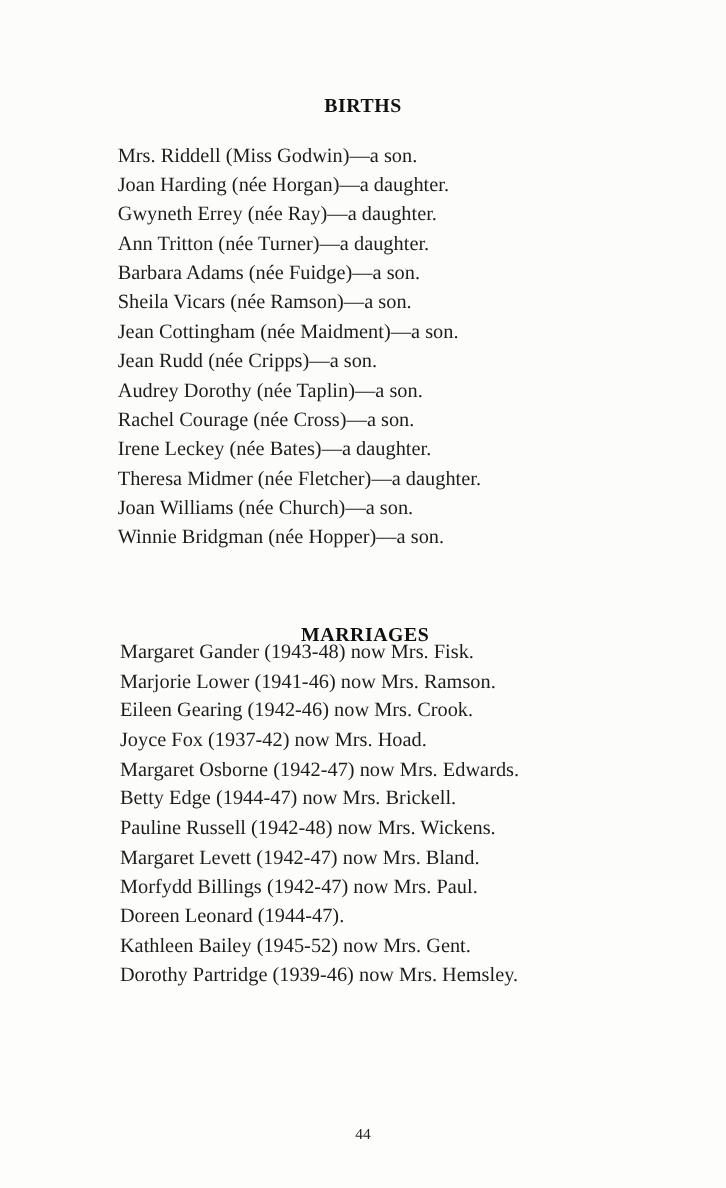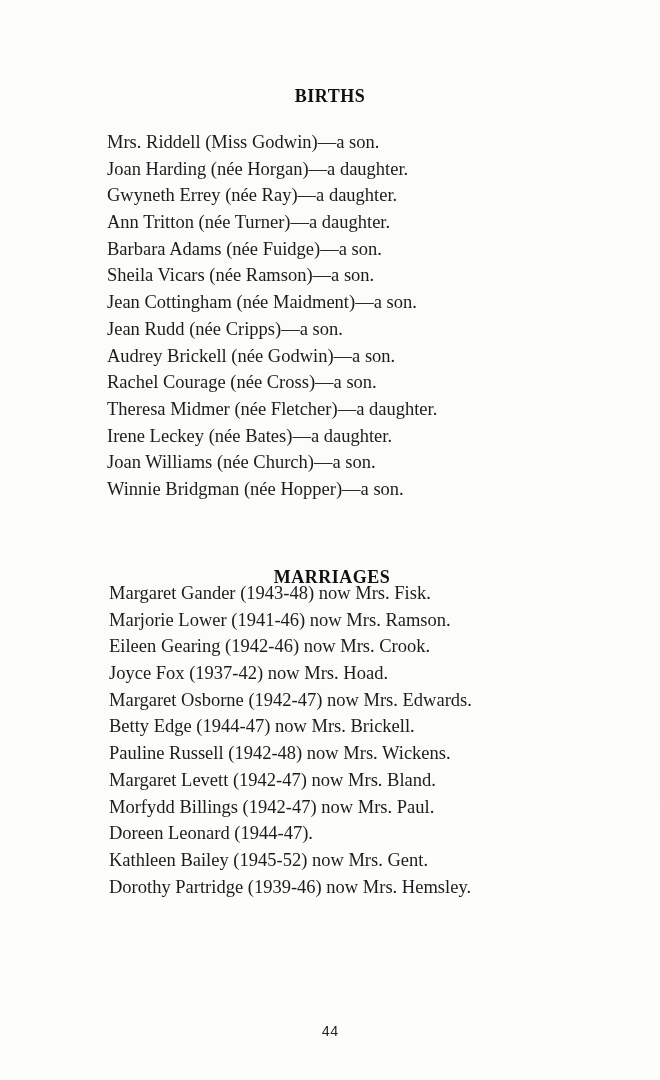--- a/index.html
+++ b/index.html
@@ -49,44 +49,44 @@
       white-space: nowrap;
     }
     .births-list { left: 94px; top: 116px; }
     .marriages-list { left: 96px; top: 567px; }
     .page-number {
       position: absolute;
       top: 1024px;
       left: 0;
       width: 660px;
       text-align: center;
-      font-family: Liberation Mono, monospace;
+      font-family: Liberation Serif, serif;
       font-size: 14px;
       color: #222;
     }
   </style>
 </head>
 <body>
 
 <div class="page">
 
   <div class="section-title births-title">BIRTHS</div>
   <ul class="list births-list">
     <li>Mrs. Riddell (Miss Godwin)—a son.</li>
     <li>Joan Harding (née Horgan)—a daughter.</li>
     <li>Gwyneth Errey (née Ray)—a daughter.</li>
     <li>Ann Tritton (née Turner)—a daughter.</li>
     <li>Barbara Adams (née Fuidge)—a son.</li>
     <li>Sheila Vicars (née Ramson)—a son.</li>
     <li>Jean Cottingham (née Maidment)—a son.</li>
     <li>Jean Rudd (née Cripps)—a son.</li>
-    <li>Audrey Brickell (née Godwin)—a son.</li>
+    <li>Audrey Dorothy (née Taplin)—a son.</li>
     <li>Rachel Courage (née Cross)—a son.</li>
+    <li>Irene Leckey (née Bates)—a daughter.</li>
     <li>Theresa Midmer (née Fletcher)—a daughter.</li>
-    <li>Irene Leckey (née Bates)—a daughter.</li>
     <li>Joan Williams (née Church)—a son.</li>
     <li>Winnie Bridgman (née Hopper)—a son.</li>
   </ul>
 
   <div class="section-title marriages-title">MARRIAGES</div>
   <ul class="list marriages-list">
     <li>Margaret Gander (1943-48) now Mrs. Fisk.</li>
     <li>Marjorie Lower (1941-46) now Mrs. Ramson.</li>
     <li>Eileen Gearing (1942-46) now Mrs. Crook.</li>
     <li>Joyce Fox (1937-42) now Mrs. Hoad.</li>

